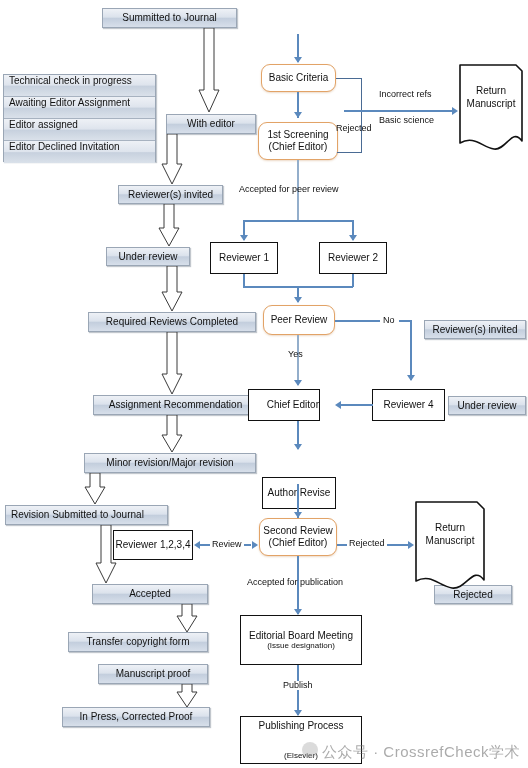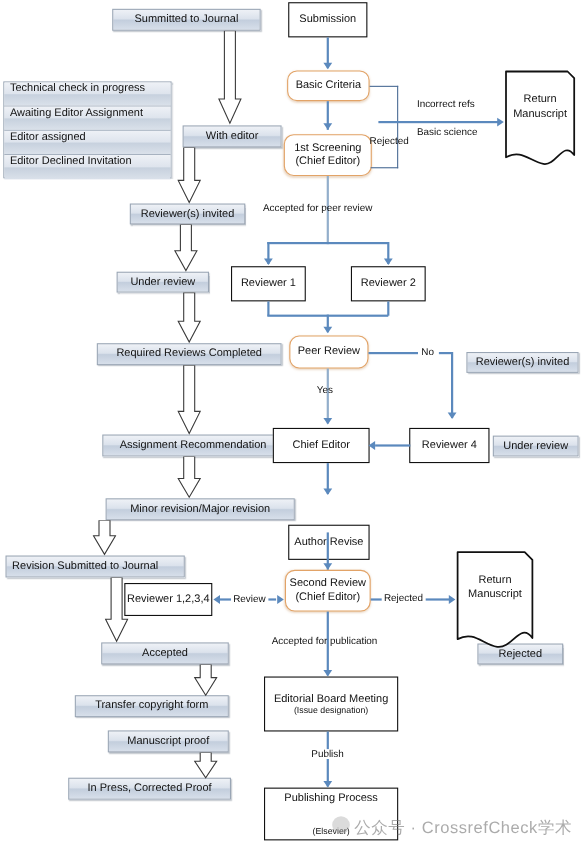--- a/index.html
+++ b/index.html
@@ -174,21 +174,21 @@
   </div>
 
   <div class="status" style="left:88px;top:312px;width:168px;height:20px;">
     <span>Required Reviews Completed</span>
   </div>
 
   <div class="status" style="left:93px;top:395px;width:165px;height:20px;">
     <span>Assignment Recommendation</span>
   </div>
 
-  <div class="status" style="left:84px;top:453px;width:172px;height:20px;margin-left:12px;">
+  <div class="status" style="left:84px;top:453px;width:172px;height:20px;">
     <span>Minor revision/Major revision</span>
   </div>
 
   <div class="status left" style="left:5px;top:505px;width:163px;height:20px;">
     <span>Revision Submitted to Journal</span>
   </div>
 
   <div class="status" style="left:92px;top:584px;width:116px;height:20px;">
     <span>Accepted</span>
   </div>
@@ -270,23 +270,20 @@
       <polygon points="6,0 16,0 16,12 21,12 11,28 1,12 6,12" fill="#ffffff" stroke="#3a3a3a" stroke-width="1"></polygon>
     </svg>
   </div>
 
   <div class="blockarrow" style="left:176px;top:684px;width:22px;height:25px;">
     <svg width="22" height="25" viewBox="0 0 22 25">
       <polygon points="6,0 16,0 16,8 21,8 11,23 1,8 6,8" fill="#ffffff" stroke="#3a3a3a" stroke-width="1"></polygon>
     </svg>
   </div>
 
-  <div class="pbox" style="left:262px;top:2px;width:72px;height:32px;">
-    <span>Submission</span>
-  </div>
 
   <div class="bl-v" style="left:297px;top:34px;height:28px;"></div>
   <div class="ah-d" style="left:294px;top:57px;"></div>
 
   <div class="rbox" style="left:261px;top:64px;width:75px;height:28px;">
     <span>Basic Criteria</span>
   </div>
 
   <div class="bl-v" style="left:297px;top:92px;height:26px;"></div>
   <div class="ah-d" style="left:294px;top:112px;"></div>
@@ -359,21 +356,21 @@
   <div class="bl-h" style="left:399px;top:320px;width:12px;"></div>
   <div class="bl-v" style="left:410px;top:320px;height:60px;"></div>
   <div class="ah-d" style="left:407px;top:375px;"></div>
 
   <div class="bl-v soft" style="left:297px;top:335px;height:50px;"></div>
   <div class="lbl" style="left:288px;top:350px;">
     <span>Yes</span>
   </div>
   <div class="ah-d" style="left:294px;top:380px;"></div>
 
-  <div class="pbox" style="left:248px;top:389px;width:88px;height:32px;">
+  <div class="pbox" style="left:248px;top:389px;width:72px;height:32px;align-items:flex-end;">
     <span>Chief Editor</span>
   </div>
 
   <div class="pbox" style="left:372px;top:389px;width:73px;height:32px;">
     <span>Reviewer 4</span>
   </div>
 
   <div class="bl-h" style="left:341px;top:404px;width:32px;"></div>
   <div class="ah-l" style="left:335px;top:401px;"></div>
 

